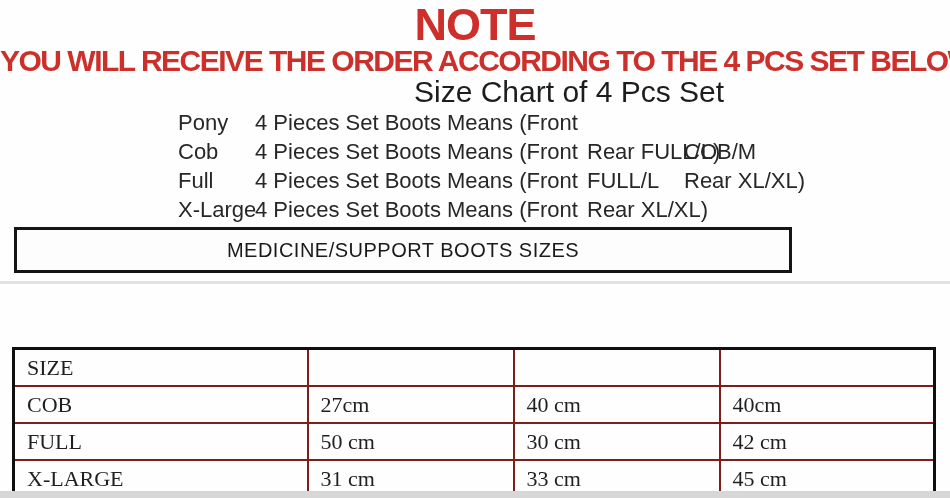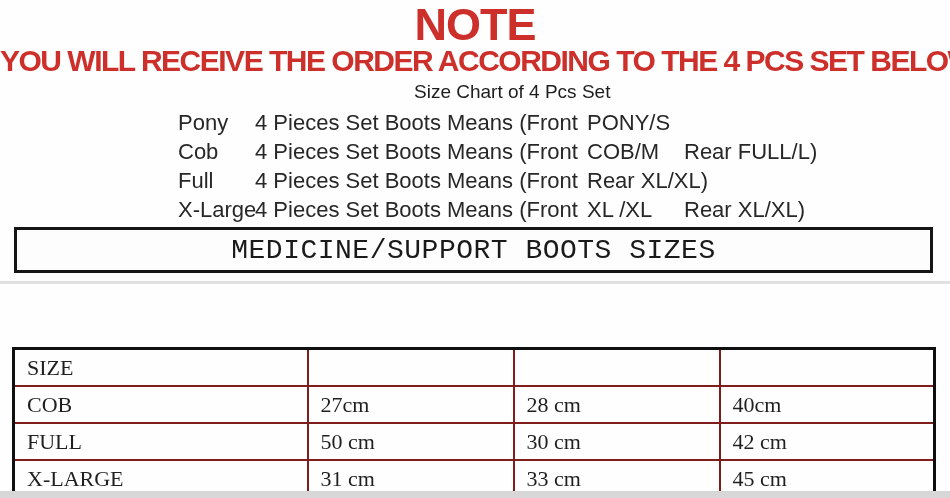--- a/index.html
+++ b/index.html
@@ -20,42 +20,42 @@
   }
   .note-subtitle{
     position:absolute;top:46px;left:0;width:950px;
     text-align:center;
     font-size:30px;line-height:30px;font-weight:bold;
     letter-spacing:-1.5px;
     white-space:nowrap;
   }
   .chart-heading{
     position:absolute;top:80px;left:414px;
-    font-size:19px;line-height:24px;
+    font-size:30px;line-height:24px;
     color:#1d1d1d;
     white-space:nowrap;
   }
   .set-lines{
     position:absolute;top:108px;left:178px;right:20px;
     font-size:22px;color:#272727;
   }
   .set-line{
     display:grid;
     grid-template-columns:77px 332px 97px 1fr;
     height:29px;line-height:29px;
     white-space:nowrap;
   }
   .banner{
-    position:absolute;top:227px;left:14px;width:919px;height:46px;
+    position:absolute;top:227px;left:14px;width:778px;height:46px;
     box-sizing:border-box;
     border:3px solid #151515;
     background:#fdfdfd;
     display:flex;align-items:center;justify-content:center;
-    font-family:Liberation Mono, monospace;
-    font-size:28px;letter-spacing:0.5px;
+    font-family:Liberation Sans, sans-serif;
+    font-size:20px;letter-spacing:0.5px;
     color:#1a1a1a;
   }
   .shadow-line{
     position:absolute;top:281px;left:0;width:950px;height:3px;
     background:#dadada;opacity:.8;
   }
   table.sizes{
     position:absolute;top:347px;left:12px;
     width:921px;height:142px;
     border-collapse:collapse;table-layout:fixed;
@@ -85,37 +85,36 @@
   <div class="note-title" style="color:#cd2f2a">NOTE</div>
 
   <div class="note-subtitle" style="color:#cd2f2a">YOU WILL RECEIVE THE ORDER ACCORDING TO THE 4 PCS SET BELOW</div>
 
   <div class="chart-heading">Size Chart of 4 Pcs Set</div>
 
   <div class="set-lines">
     <div class="set-line">
       <span>Pony</span>
       <span>4 Pieces Set Boots Means (Front</span>
-      <span>PONY/S</span>
     </div>
     <div class="set-line">
       <span>Cob</span>
       <span>4 Pieces Set Boots Means (Front</span>
+      <span>Rear FULL/L)</span>
       <span>COB/M</span>
-      <span>Rear FULL/L)</span>
     </div>
     <div class="set-line">
       <span>Full</span>
       <span>4 Pieces Set Boots Means (Front</span>
+      <span>FULL/L</span>
       <span>Rear XL/XL)</span>
     </div>
     <div class="set-line">
       <span>X-Large</span>
       <span>4 Pieces Set Boots Means (Front</span>
-      <span>XL /XL</span>
       <span>Rear XL/XL)</span>
     </div>
   </div>
 
   <div class="banner">
     <span>MEDICINE/SUPPORT BOOTS SIZES</span>
   </div>
 
   <div class="shadow-line"></div>
 
@@ -129,21 +128,21 @@
     <tbody>
       <tr>
         <td>SIZE</td>
         <td></td>
         <td></td>
         <td></td>
       </tr>
       <tr>
         <td>COB</td>
         <td>27cm</td>
-        <td>28 cm</td>
+        <td>40 cm</td>
         <td>40cm</td>
       </tr>
       <tr>
         <td>FULL</td>
         <td>50 cm</td>
         <td>30 cm</td>
         <td>42 cm</td>
       </tr>
       <tr>
         <td>X-LARGE</td>

